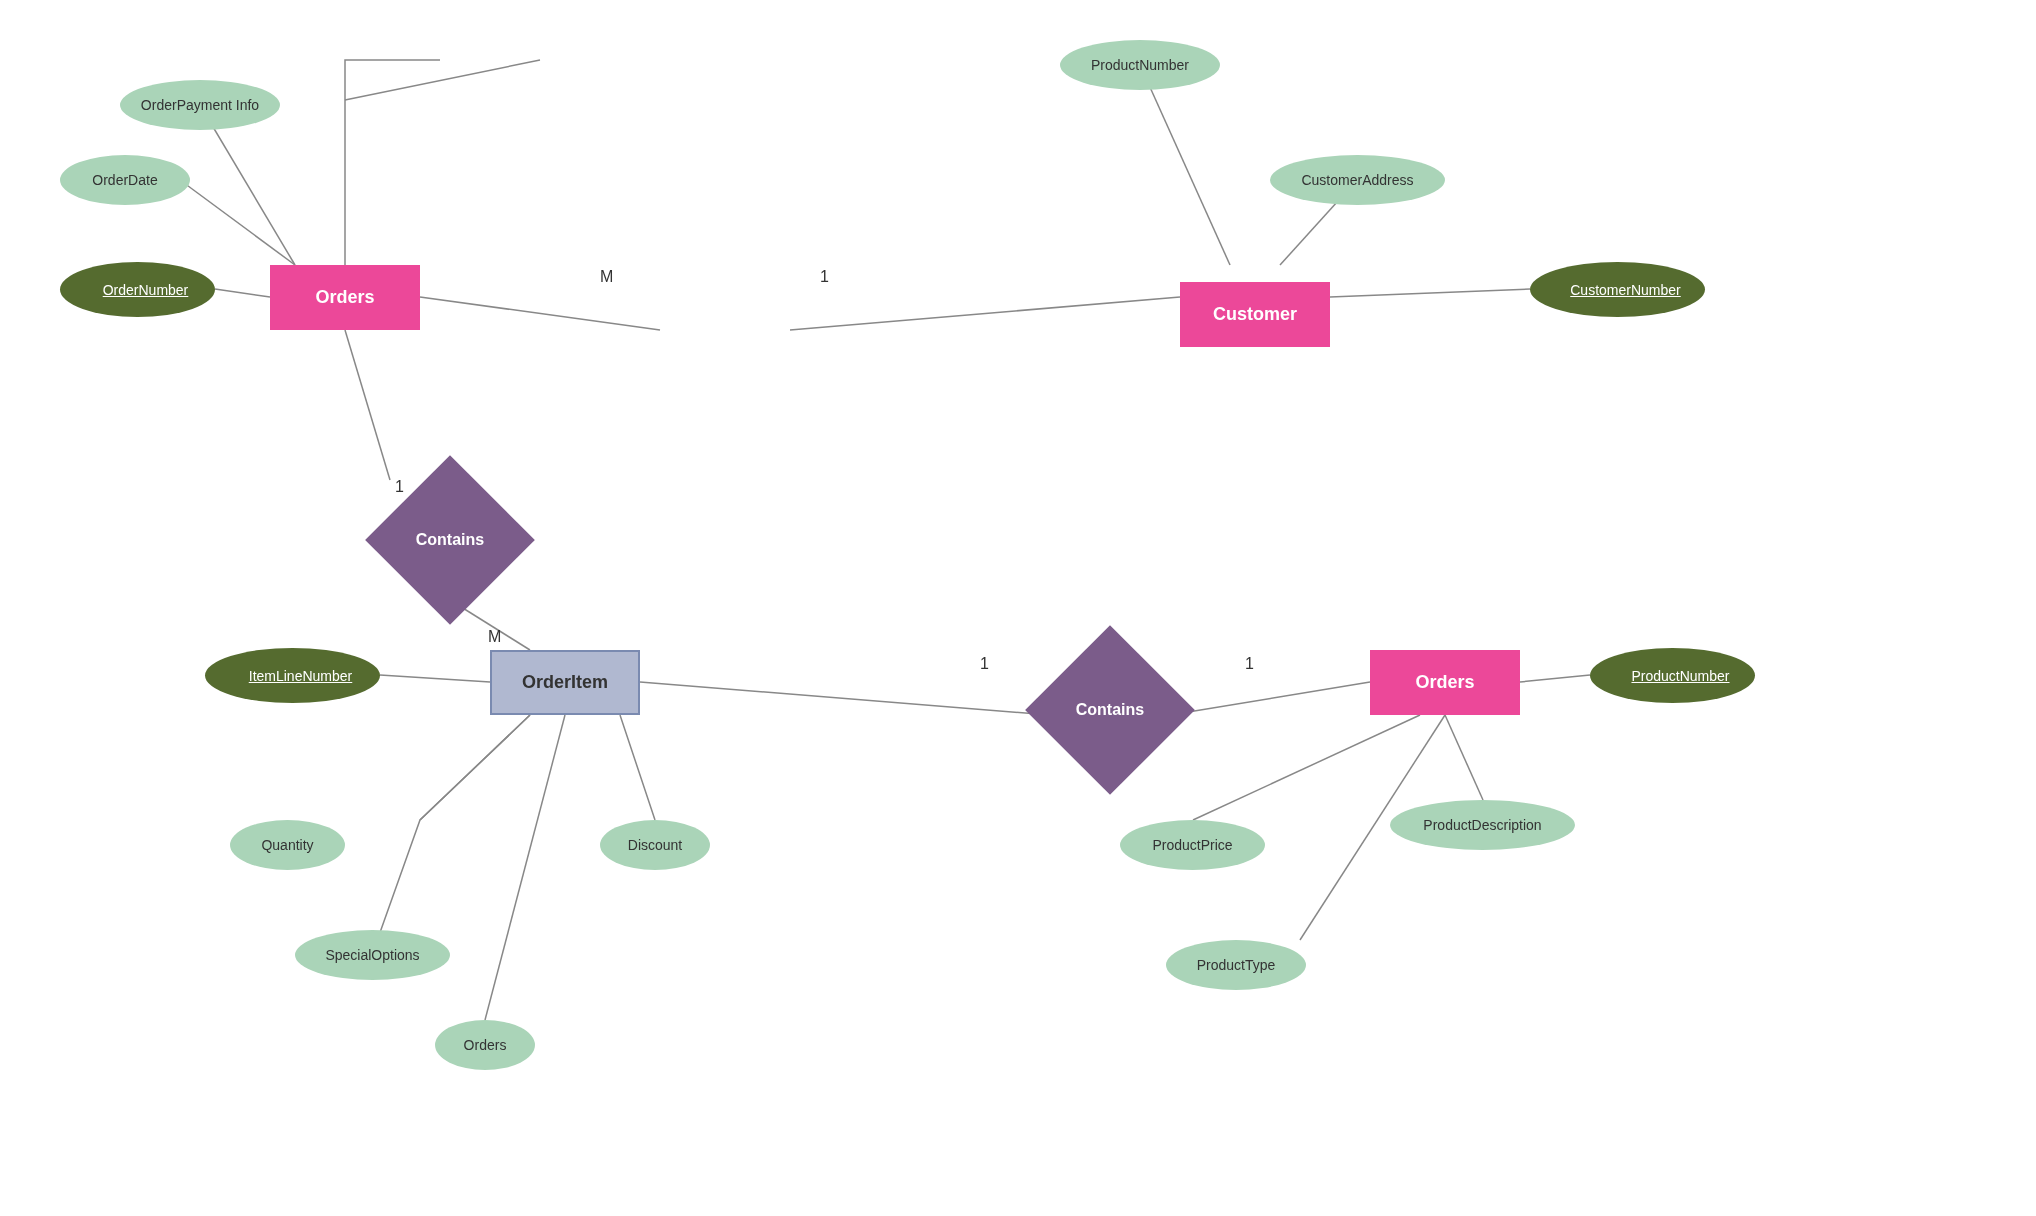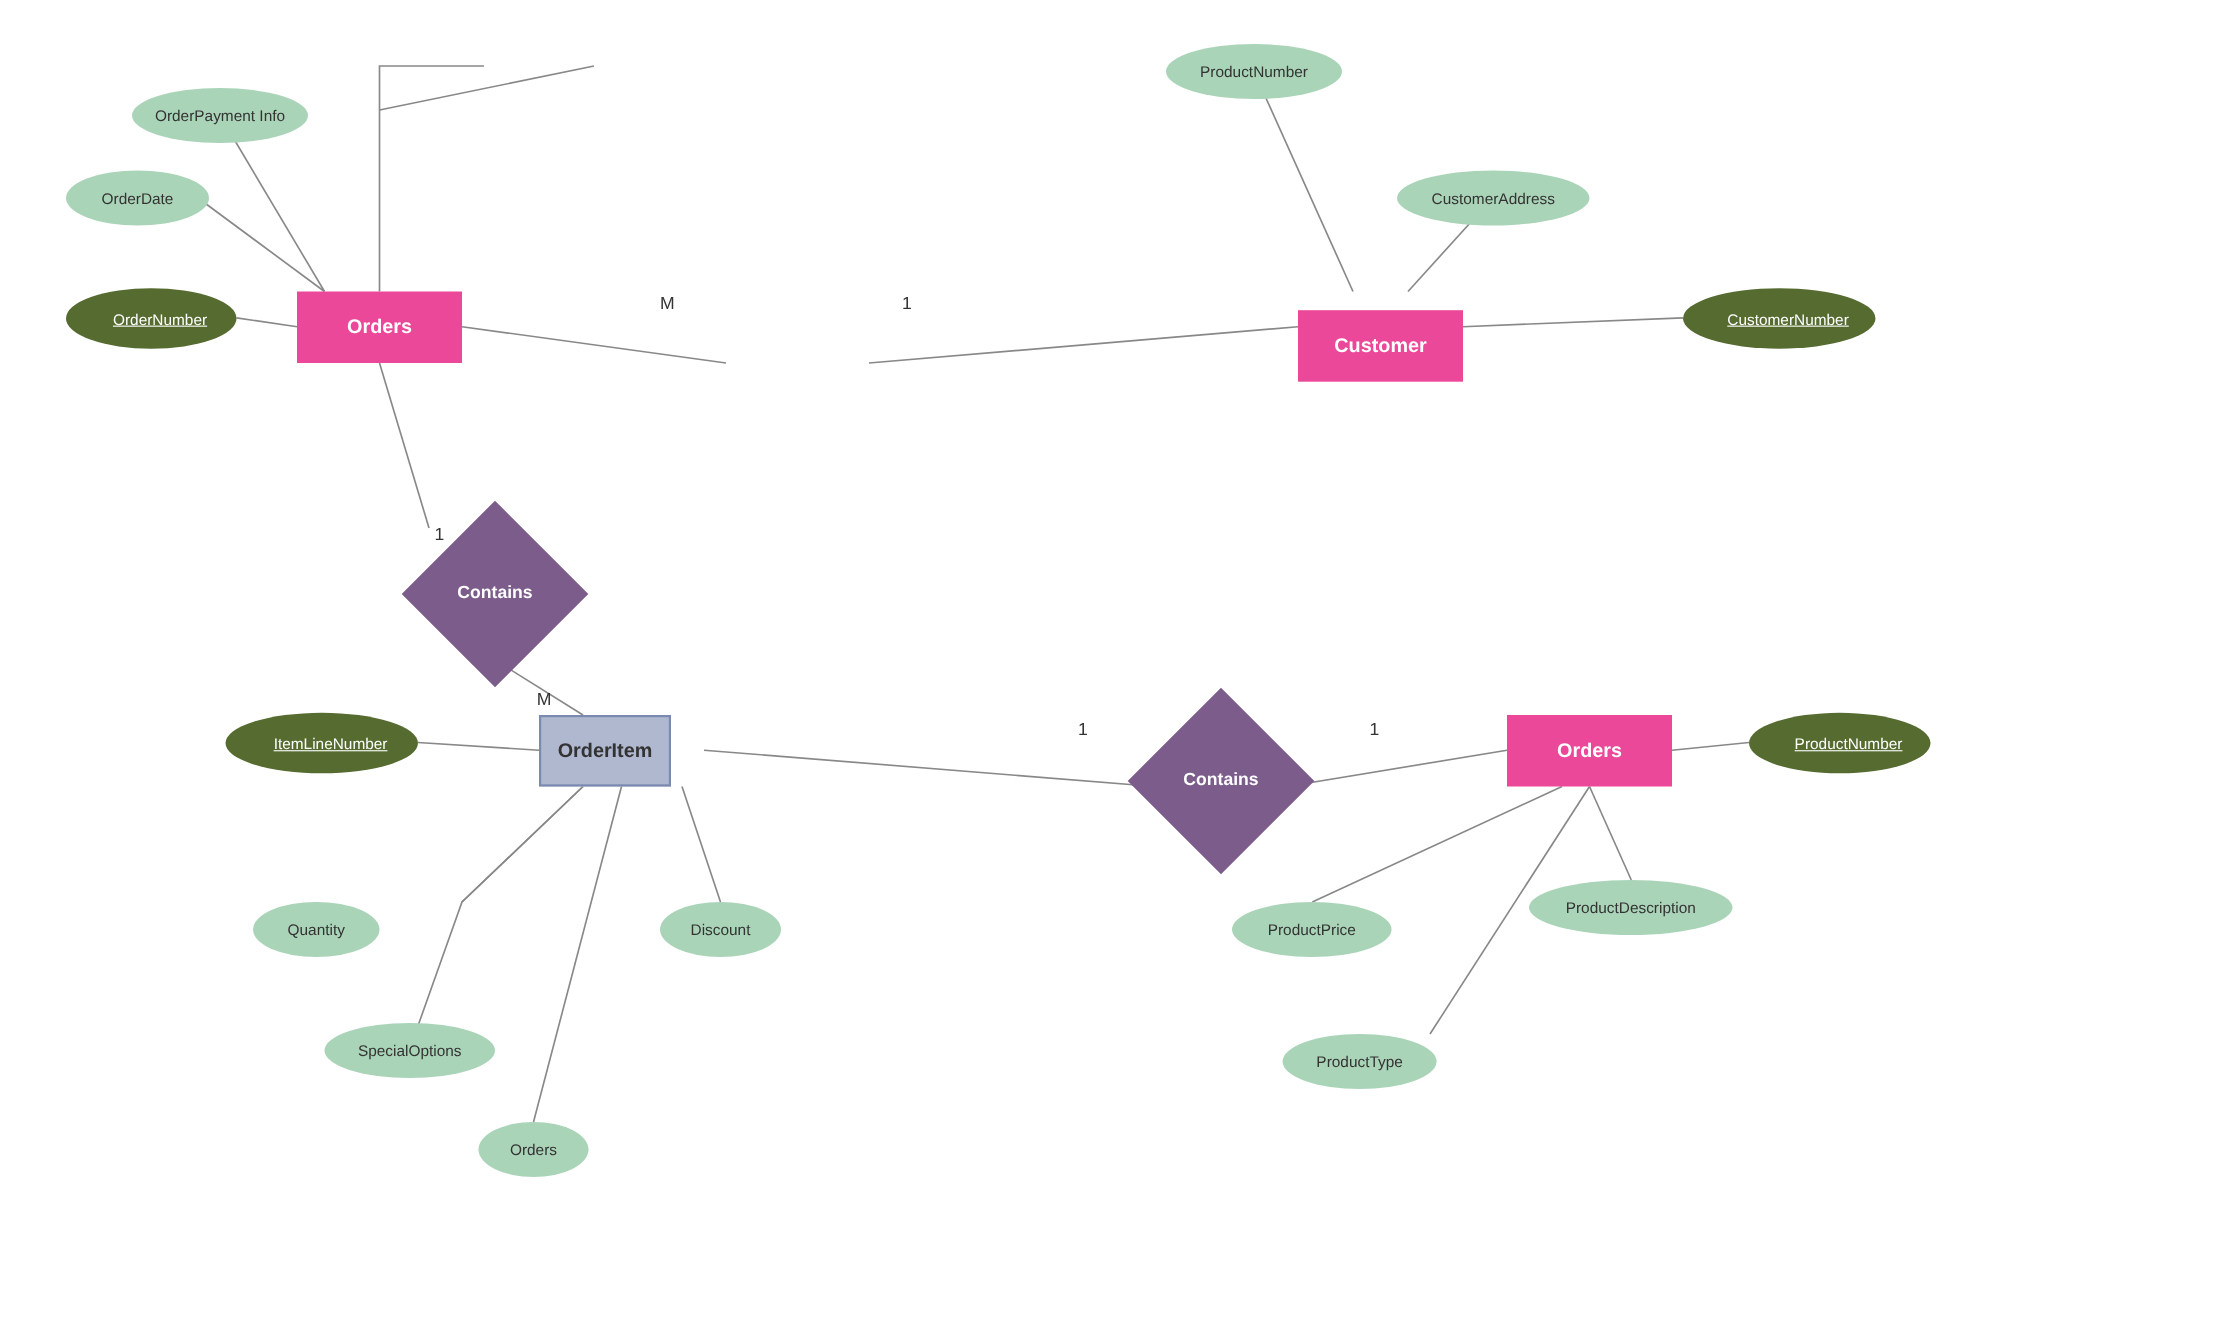--- a/index.html
+++ b/index.html
@@ -144,21 +144,21 @@
   </div>
 
   <div class="entity-box" style="left:1180px; top:265px; width:150px; height:65px;margin-top:17px;">
     <span>Customer</span>
   </div>
 
   <div class="entity-box" style="left:1370px; top:650px; width:150px; height:65px;">
     <span>Orders</span>
   </div>
 
-  <div class="entity-box weak" style="left:490px; top:650px; width:120px; height:65px;">
+  <div class="entity-box weak" style="left:490px; top:650px; width:150px; height:65px;">
     <span>OrderItem</span>
   </div>
 
 
   <div class="diamond" style="left:390px; top:480px; width:120px; height:120px;">
     <div class="diamond-inner"></div>
     <span class="diamond-label">Contains</span>
   </div>
 
   <div class="diamond" style="left:1050px; top:650px; width:120px; height:120px;">

